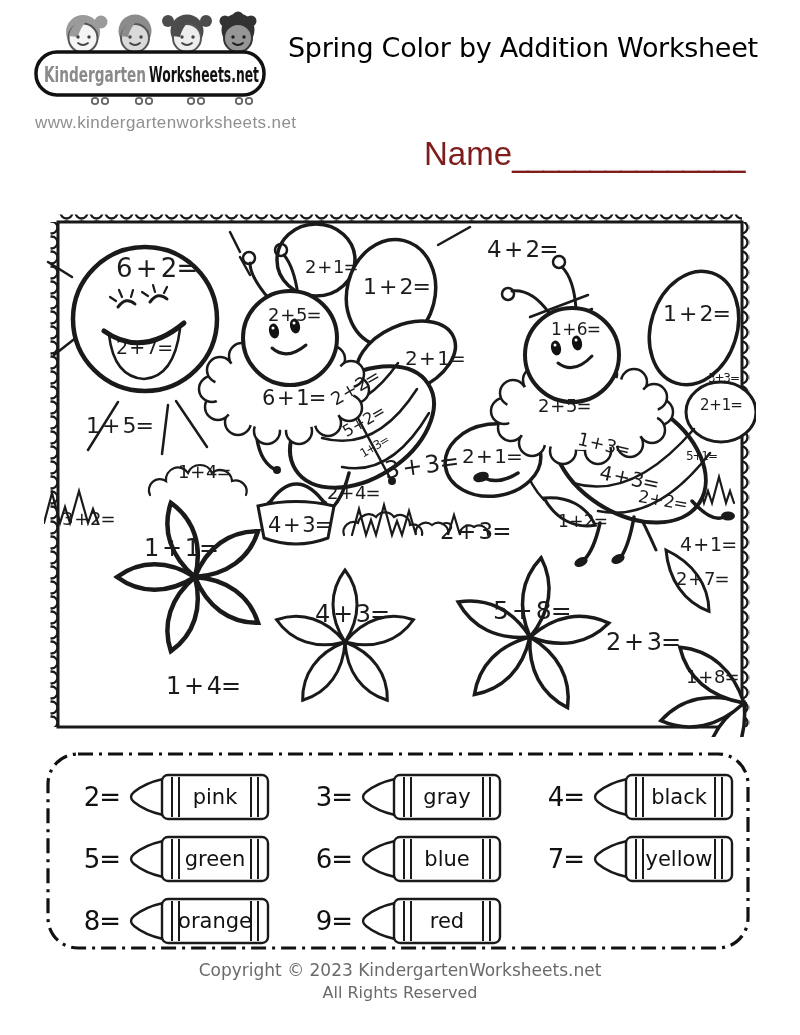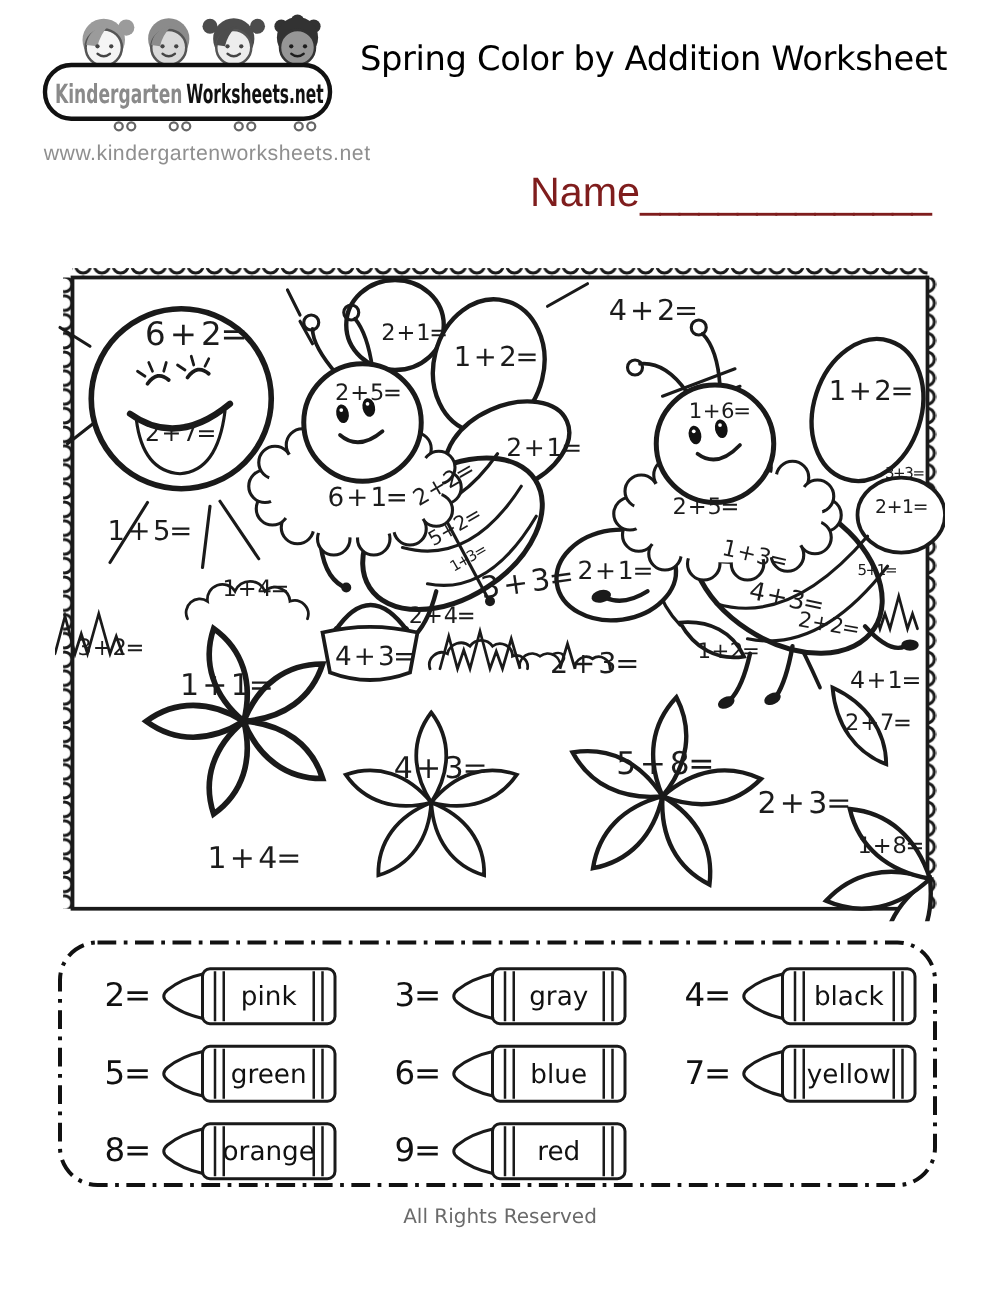--- a/index.html
+++ b/index.html
@@ -442,14 +442,15 @@
         <line x1="124" y1="7" x2="124" y2="47" stroke="#1a1a1a" stroke-width="2"></line>
         <line x1="131" y1="7" x2="131" y2="47" stroke="#1a1a1a" stroke-width="2"></line>
         <text x="88" y="34" text-anchor="middle" font-family="DejaVu Sans" font-size="21" fill="#111">red</text>
       </svg>
     </div>
 
   </div>
 </div>
 
 <div class="footer">
+  <div class="l1">Copyright © 2023 KindergartenWorksheets.net</div>
   <div class="l2">All Rights Reserved</div>
 </div>
 
 </body></html>

